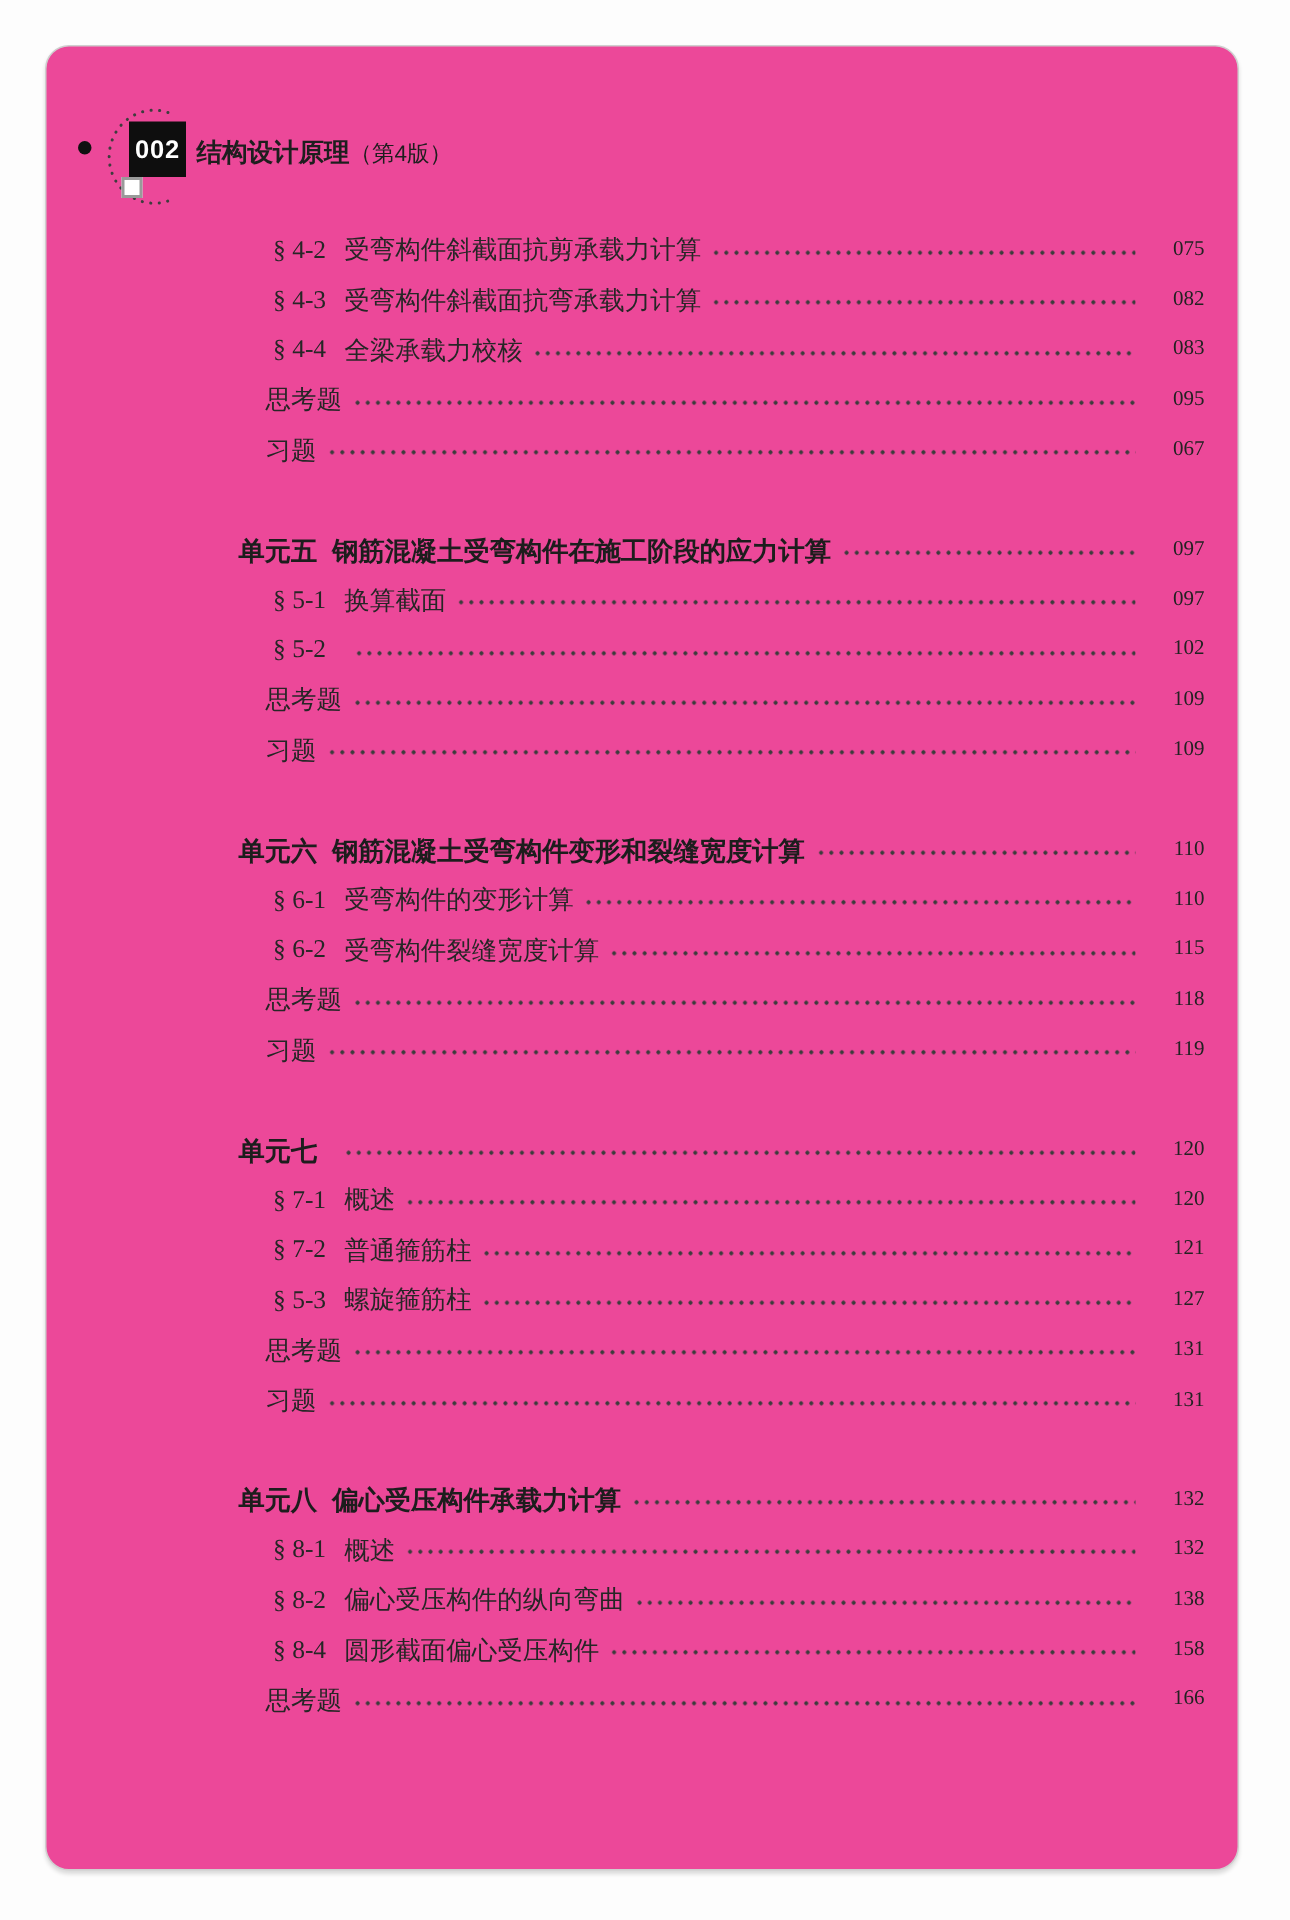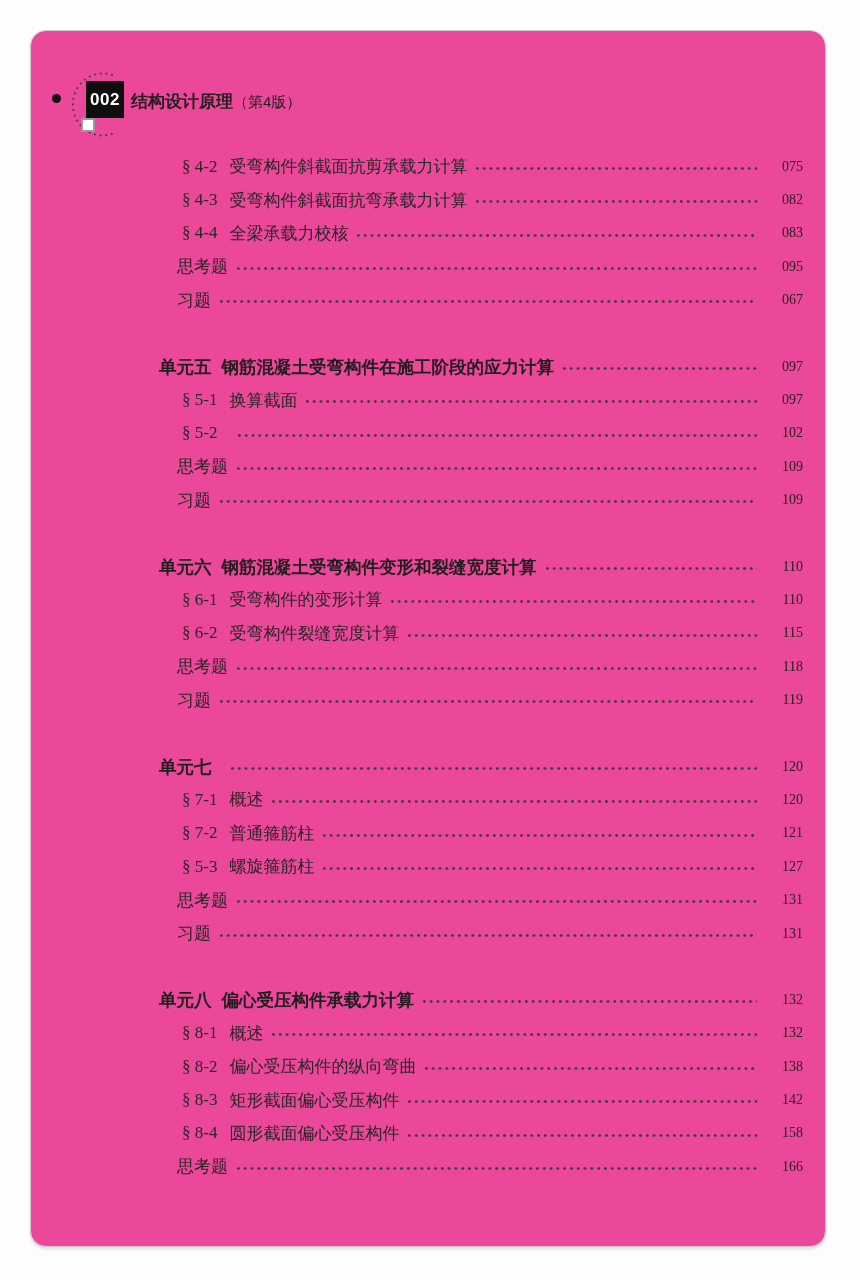--- a/index.html
+++ b/index.html
@@ -253,26 +253,20 @@
         <span class="dots"></span>
         <span class="pagenum">132</span>
       </div>
       <div class="row section">
         <span class="prefix">§ 8-2</span>
         <span class="title">偏心受压构件的纵向弯曲</span>
         <span class="dots"></span>
         <span class="pagenum">138</span>
       </div>
       <div class="row section">
-        <span class="prefix">§ 8-3</span>
-        <span class="title">矩形截面偏心受压构件</span>
-        <span class="dots"></span>
-        <span class="pagenum">142</span>
-      </div>
-      <div class="row section">
         <span class="prefix">§ 8-4</span>
         <span class="title">圆形截面偏心受压构件</span>
         <span class="dots"></span>
         <span class="pagenum">158</span>
       </div>
       <div class="row plain">
         <span class="title">思考题</span>
         <span class="dots"></span>
         <span class="pagenum">166</span>
       </div>

